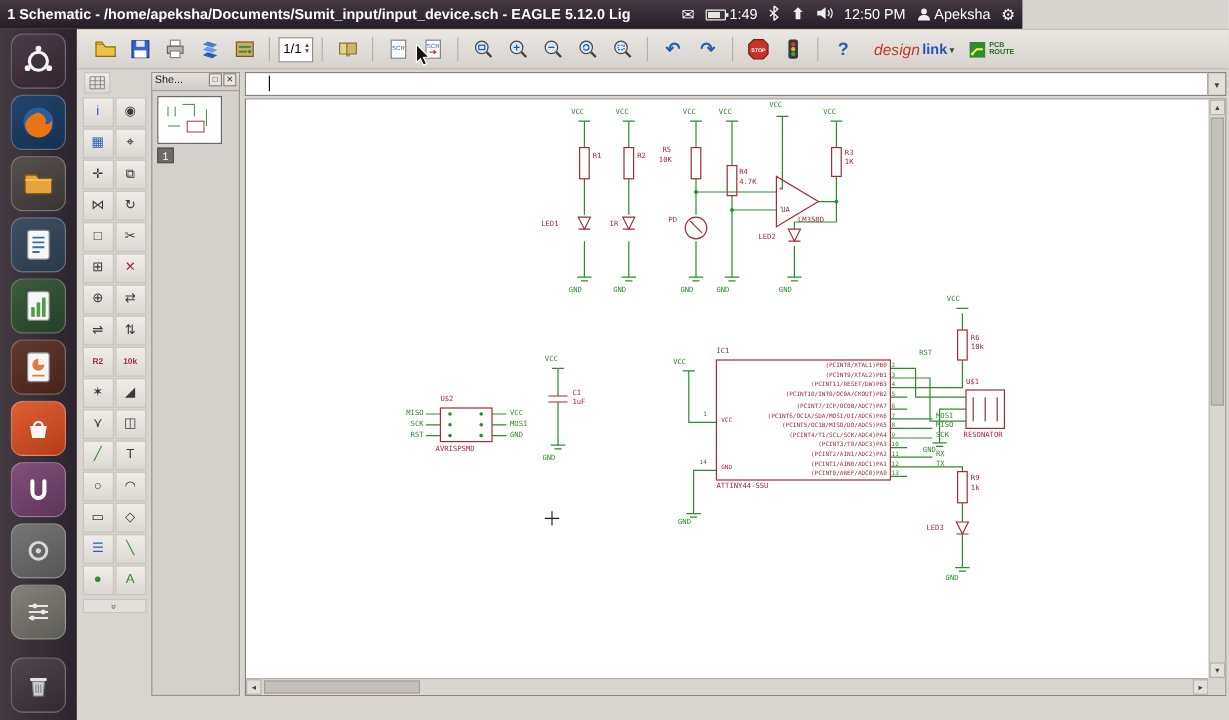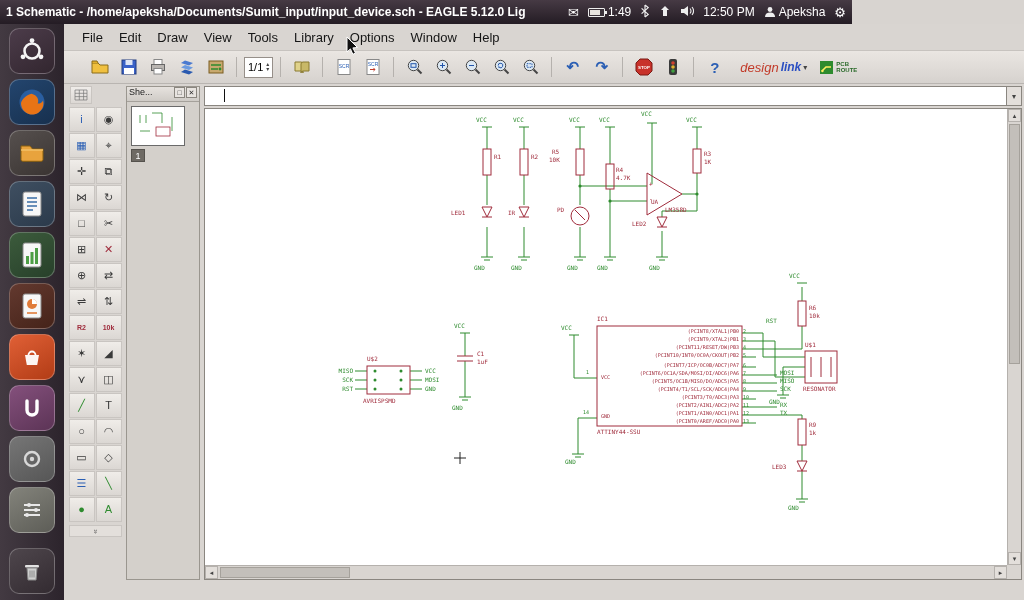--- a/index.html
+++ b/index.html
@@ -25,31 +25,31 @@
     display:flex;align-items:center;justify-content:center;background:linear-gradient(150deg,#5a525a,#3a323a);flex:none}
   .ltile.trash{margin-top:auto;margin-bottom:6px}
 
   
   .app{position:absolute;left:64px;top:24px;width:960px;height:576px;background:#d9d5d1;
     display:flex;flex-direction:column;z-index:10}
   .menubar{height:26px;display:flex;align-items:center;padding-left:10px}
   .menu-item{font-size:13px;padding:3px 8px;color:#161616}
   .cursor-arrow{position:absolute;left:282px;top:12px;z-index:60;pointer-events:none}
 
-  .toolbar{height:34px;display:flex;align-items:center;gap:2px;padding:2px 22px;
+  .toolbar{height:34px;display:flex;align-items:center;gap:2px;padding:2px 10px;
     background:linear-gradient(#eae6e2,#d6d2ce);border-top:1px solid #c7c3bf;border-bottom:1px solid #b9b5b1}
   .tbtn{width:27px;height:26px;border:1px solid transparent;border-radius:3px;background:transparent;
     display:flex;align-items:center;justify-content:center;padding:0;flex:none}
   .tsep{width:1px;height:20px;background:#b5b1ad;margin:0 5px;flex:none}
   .tglyph-btn{font-size:15px;font-weight:bold;color:#2b5fb4}
   .sheetsel{display:flex;align-items:center;border:1px solid #968f89;background:#fff;height:21px;padding:0 3px;font-size:11px;gap:3px}
   .spin{display:flex;flex-direction:column;font-size:6px;line-height:5px;color:#444}
   .banner{display:flex;align-items:center;gap:2px;margin-left:10px}
   .dl-design{color:#c23b2a;font-weight:normal;font-style:italic;font-size:13px}
-  .dl-link{color:#2b4fc2;font-weight:bold;font-style:italic;font-size:12px}
+  .dl-link{color:#2b4fc2;font-weight:bold;font-size:12px}
   .pcbtxt{display:flex;flex-direction:column;font-size:6px;font-weight:bold;color:#2a6a2a;line-height:6px}
 
   
   .workarea{flex:1;display:flex;min-height:0;background:#d9d5d1}
   .palette{width:62px;display:flex;flex-direction:column;align-items:center;gap:3px;padding-top:2px}
   .gridbtn{align-self:flex-start;margin-left:6px;width:22px;height:18px;border:1px solid #c9c5c1;
     background:linear-gradient(#efece9,#dcd8d4);display:flex;align-items:center;justify-content:center}
   .tools{display:grid;grid-template-columns:26px 26px;gap:1px}
   .tool{width:26px;height:25px;border:1px solid #c9c5c1;background:linear-gradient(#f0ede9,#dbd7d3);
     display:flex;align-items:center;justify-content:center;padding:0}
@@ -215,31 +215,20 @@
     <svg width="28" height="28" viewBox="0 0 28 28">
       <rect x="7" y="8" width="14" height="2.4" rx="1" fill="#e2e2e2"></rect>
       <path d="M9 11h10l-1 12H10z" fill="#cfcfcf" stroke="#8a8a8a"></path>
       <path d="M12 13.5v7M14 13.5v7M16 13.5v7" stroke="#8a8a8a"></path>
     </svg>
   </div>
 </div>
 
 <div class="app" style="position:absolute">
 
-  <div class="menubar">
-    <span class="menu-item">File</span>
-      <span class="menu-item">Edit</span>
-      <span class="menu-item">Draw</span>
-      <span class="menu-item">View</span>
-      <span class="menu-item">Tools</span>
-      <span class="menu-item">Library</span>
-      <span class="menu-item">Options</span>
-      <span class="menu-item">Window</span>
-      <span class="menu-item">Help</span>
-  </div>
   <svg class="cursor-arrow" width="13" height="19" viewBox="0 0 13 19">
     <path d="M1 1l10.5 10.5-4.6.4 2.6 5.2-2.6 1.2-2.5-5.4L1 16z" fill="#111" stroke="#fff" stroke-width="1"></path>
   </svg>
 
   <div class="toolbar">
     <button class="tbtn">
       <svg width="20" height="20" viewBox="0 0 20 20">
         <path d="M2 6h6l2 2h8v8H2z" fill="#f0c040" stroke="#8a6d1a"></path>
           <path d="M2 6V4h5l1 2" fill="#e2b02c" stroke="#8a6d1a"></path>
       </svg>

